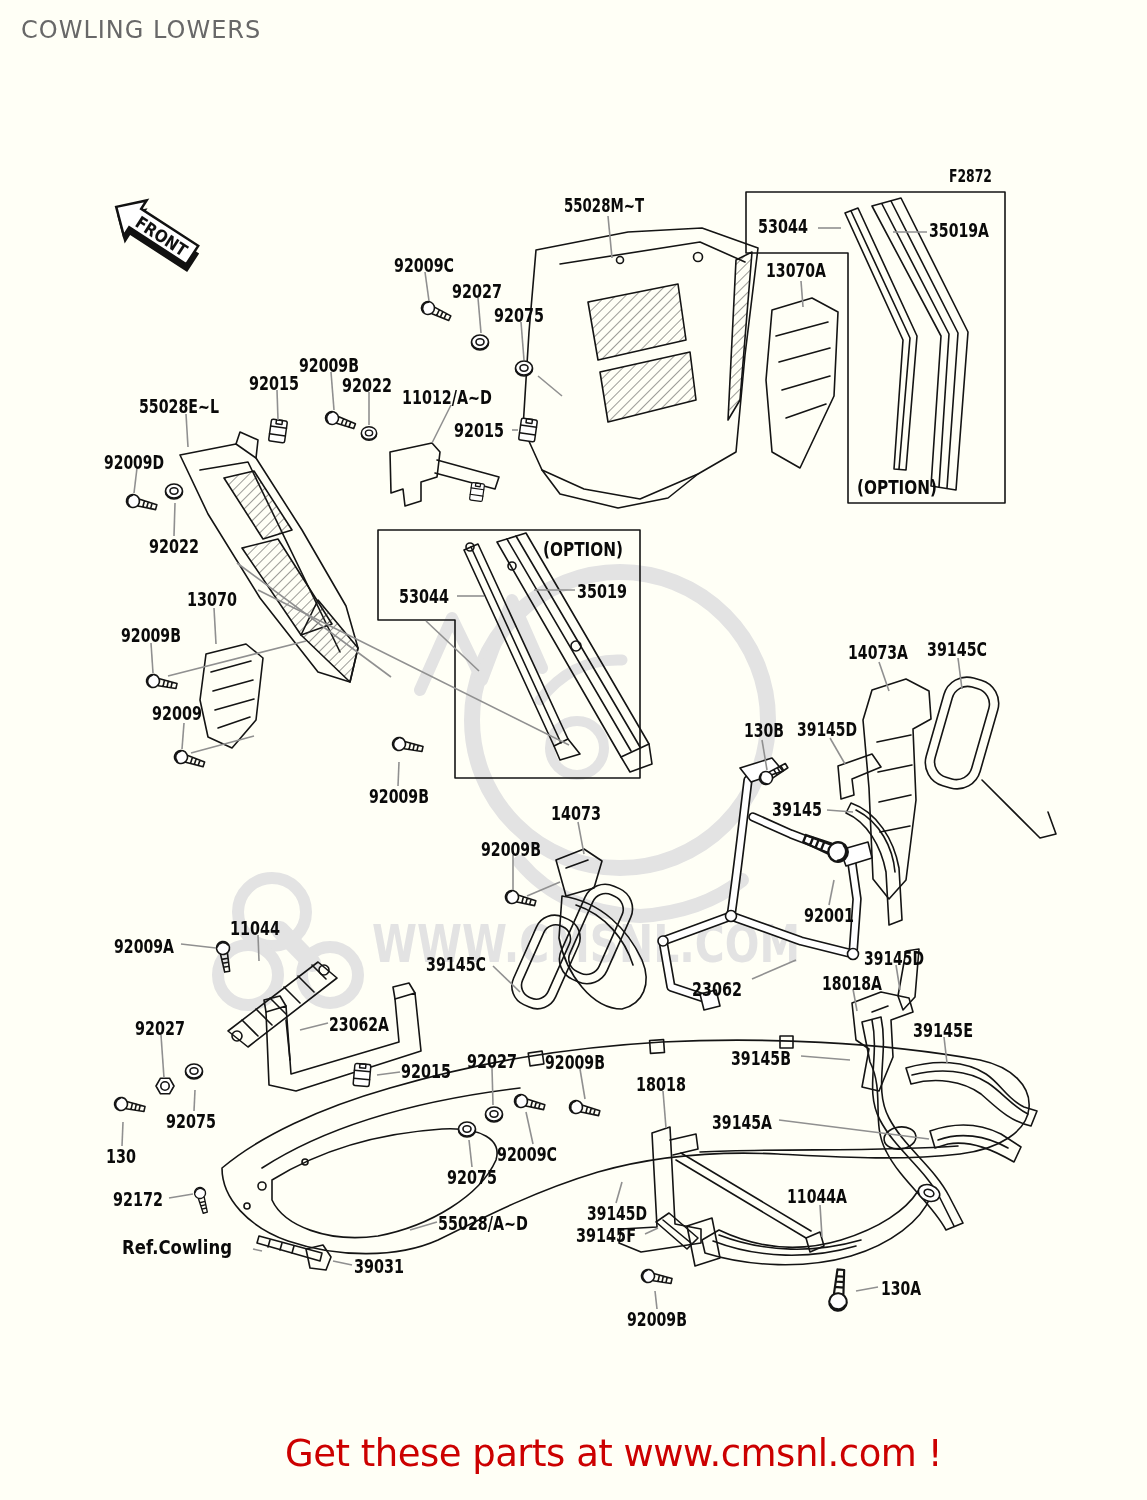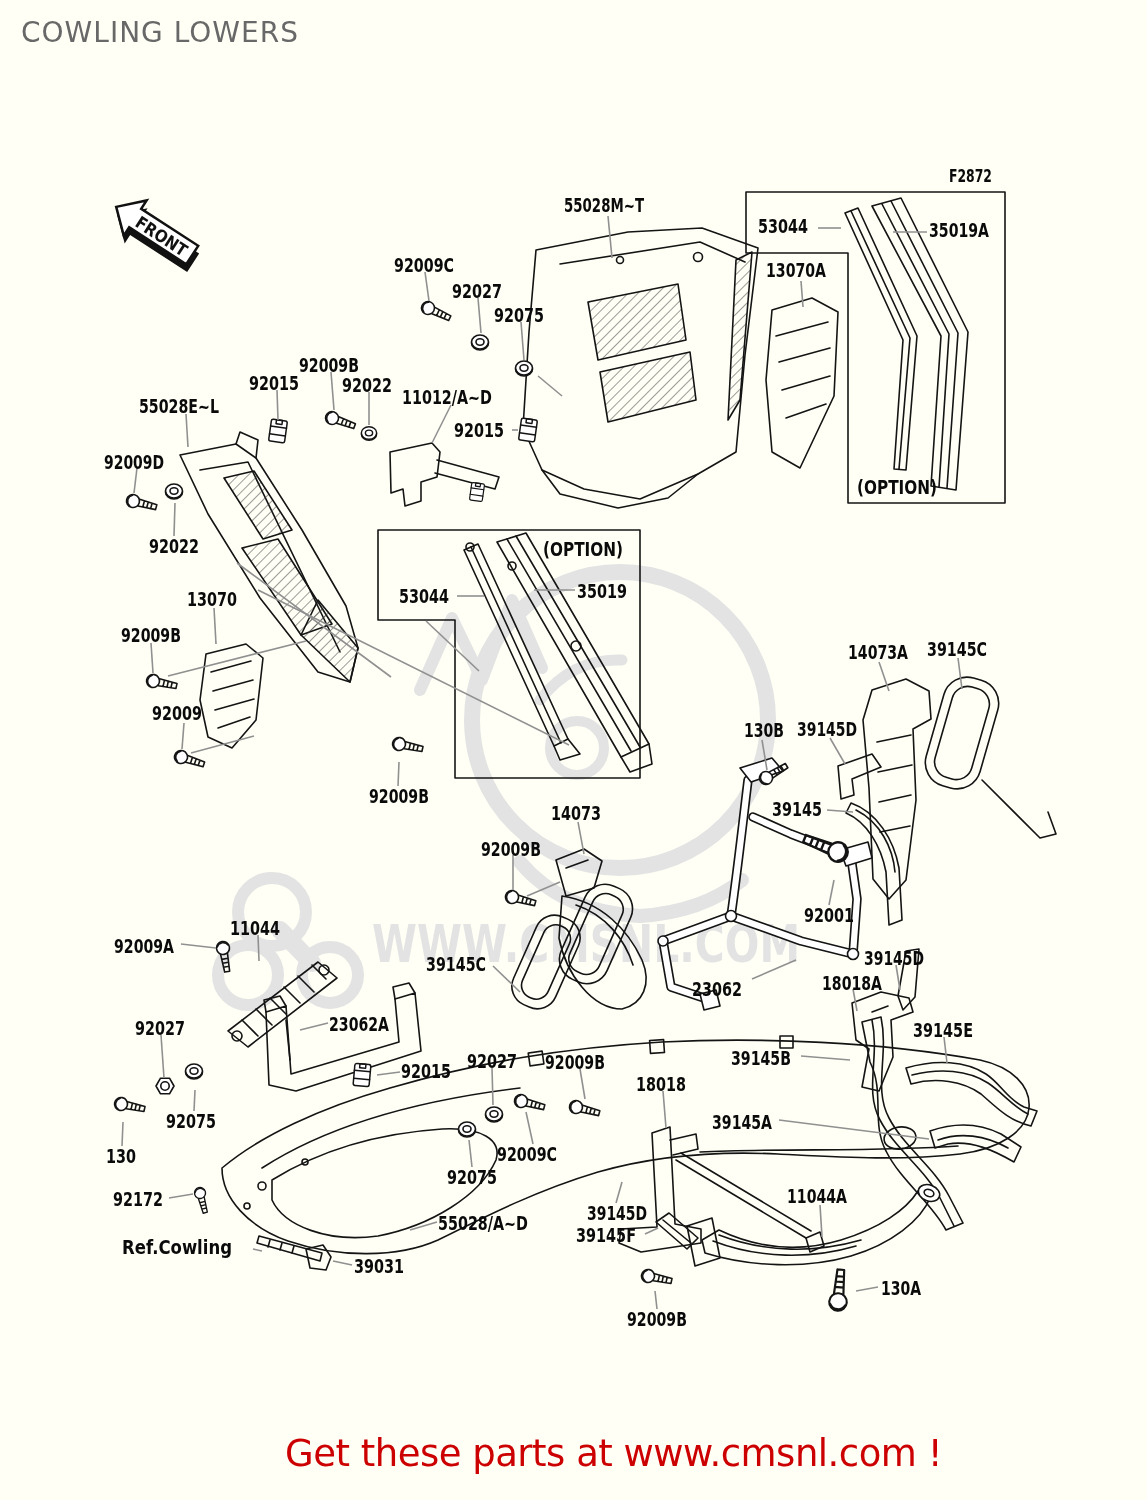--- a/index.html
+++ b/index.html
@@ -1,18 +1,18 @@
 <!DOCTYPE html>
 <html><head>
 <meta charset="utf-8">
 <style>
   html,body{margin:0;padding:0;}
   body{background:#fffff6;font-family:"DejaVu Sans",sans-serif;}
   #stage{position:relative;width:1147px;height:1500px;background:#fffff6;overflow:hidden;}
-  #page-title{position:absolute;left:21px;top:16px;font-size:28px;color:#686868;letter-spacing:1px;white-space:nowrap;}
+  #page-title{position:absolute;left:21px;top:16px;font-size:24px;color:#686868;letter-spacing:1px;white-space:nowrap;}
   #banner{position:absolute;left:0;top:1432px;width:100%;text-align:center;font-size:37px;color:#cc0000;letter-spacing:-0.5px;white-space:nowrap;margin-left:40px;}
   svg{position:absolute;left:0;top:0;}
   .art{stroke:#141414;stroke-width:1.6;fill:none;stroke-linejoin:round;stroke-linecap:round;}
   .tubes-o{stroke:#141414;stroke-width:9.5;fill:none;stroke-linejoin:round;stroke-linecap:round;}
   .tubes-i{stroke:#ffffff;stroke-width:6.2;fill:none;stroke-linejoin:round;stroke-linecap:round;}
   .labels{fill:#0a0a0a;font-family:"DejaVu Sans",sans-serif;font-weight:700;}
   .leaders{stroke:#909090;stroke-width:1.6;fill:none;}
   .wm{stroke:#e3e3e3;fill:none;stroke-linecap:round;stroke-linejoin:round;}
 </style>
 </head>

